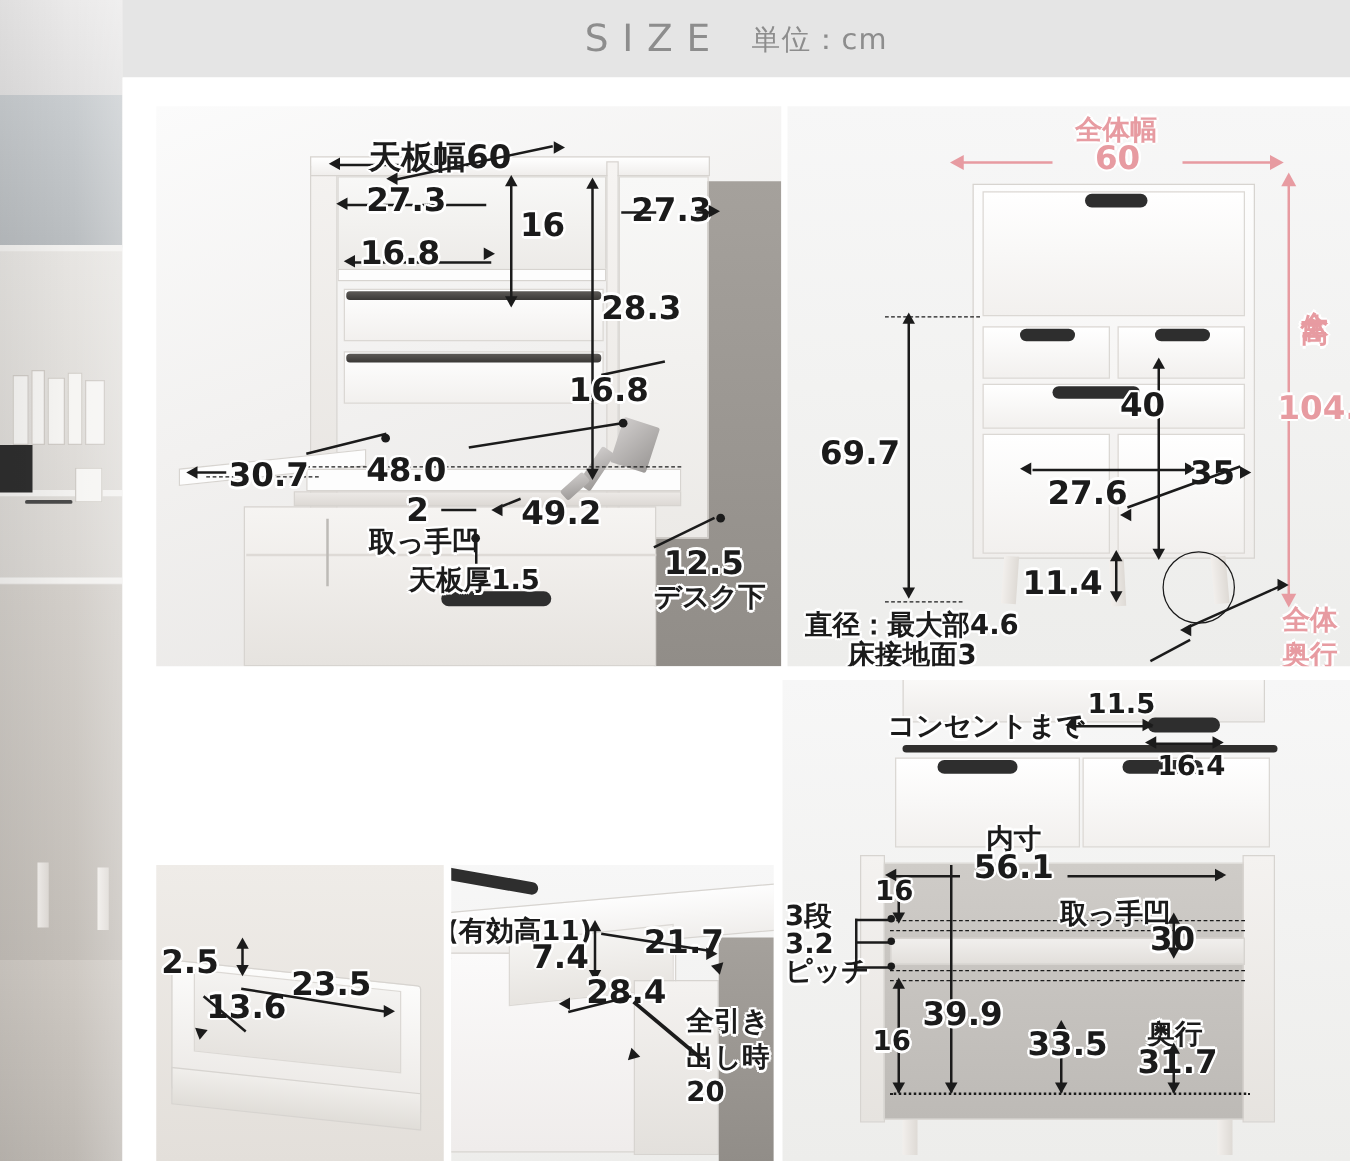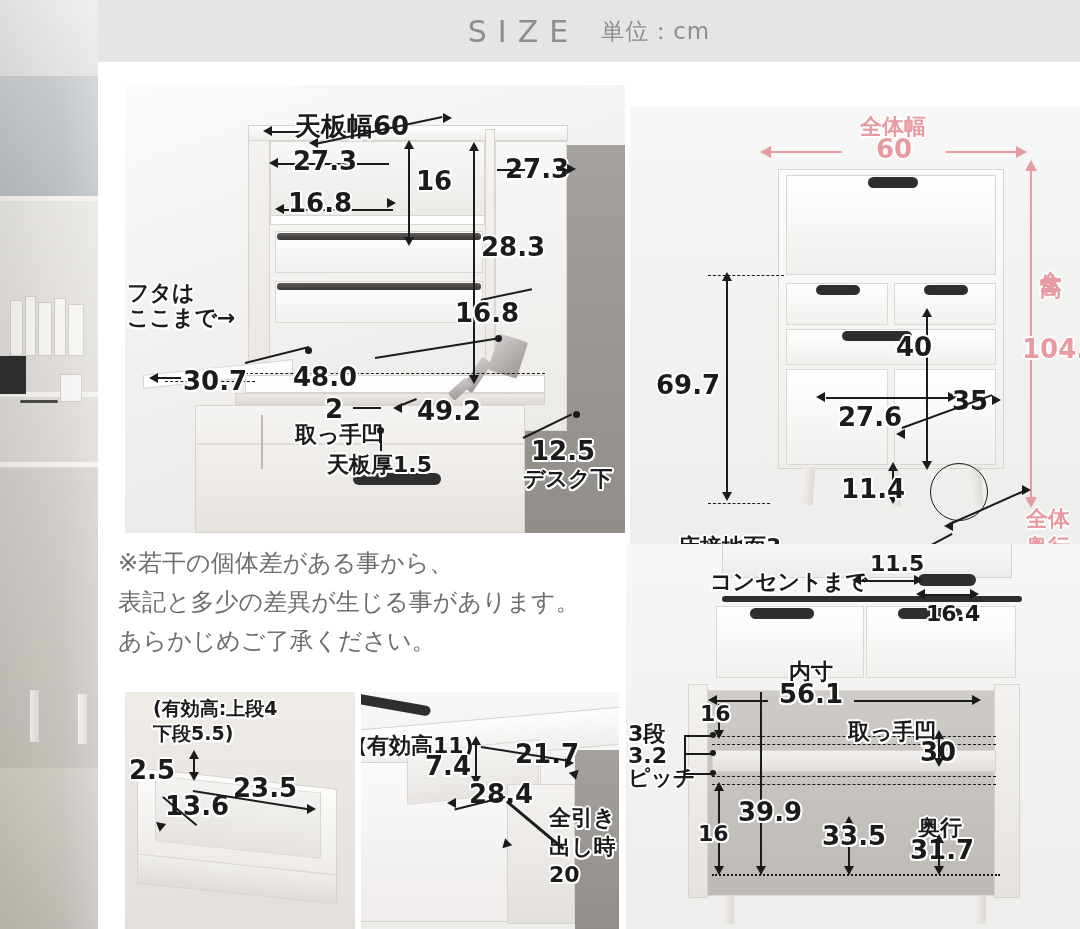--- a/index.html
+++ b/index.html
@@ -200,22 +200,20 @@
     <div class="dim xl" style="left:291px;top:82px">16</div>
 
     <div class="ln v" style="left:348px;top:64px;height:230px"></div>
     <div class="arw u" style="left:344px;top:57px"></div>
     <div class="arw d" style="left:344px;top:290px"></div>
     <div class="dim xl" style="left:356px;top:148px">28.3</div>
 
     <div class="ln h" style="left:356px;top:214px;width:52px;transform:rotate(-12deg);transform-origin:left center"></div>
     <div class="dim xl" style="left:330px;top:214px">16.8</div>
 
-    <div class="dim lg" style="left:2px;top:196px;white-space:pre-line">フタは
-ここまで→</div>
 
     <div class="dim xl" style="left:58px;top:282px">30.7</div>
     <div class="arw l" style="left:24px;top:288px"></div>
     <div class="ln h" style="left:32px;top:292px;width:24px"></div>
     <div class="ln h" style="left:120px;top:277px;width:66px;transform:rotate(-14deg);transform-origin:left center"></div>
     <div class="dot" style="left:180px;top:262px"></div>
 
     <div class="dim xl" style="left:168px;top:278px">48.0</div>
     <div class="ln h" style="left:250px;top:272px;width:124px;transform:rotate(-9deg);transform-origin:left center"></div>
     <div class="dot" style="left:370px;top:250px"></div>
@@ -232,21 +230,21 @@
     <div class="dot" style="left:252px;top:342px"></div>
     <div class="ln v" style="left:255px;top:346px;height:20px"></div>
     <div class="dim lg" style="left:202px;top:368px">天板厚1.5</div>
 
     <div class="ln h" style="left:398px;top:352px;width:54px;transform:rotate(-26deg);transform-origin:left center"></div>
     <div class="dot" style="left:448px;top:326px"></div>
     <div class="dim xl" style="left:406px;top:352px">12.5</div>
     <div class="dim lg" style="left:398px;top:382px">デスク下</div>
   </div>
 
-  <div class="panel grad-wall" style="left:532px; top:23px; width:450px; height:448px;margin-top:22px;">
+  <div class="panel grad-wall" style="left:532px; top:23px; width:450px; height:448px;">
 
     <div class="board" style="left:148px;top:62px;width:226px;height:300px;background:linear-gradient(180deg,#fdfdfd,#f0eeec)"></div>
 
     <div class="drawer" style="left:156px;top:68px;width:210px;height:100px"></div>
     <div class="handle-slot" style="left:238px;top:70px;width:50px;height:11px"></div>
 
     <div class="drawer" style="left:156px;top:176px;width:102px;height:42px"></div>
     <div class="handle-slot" style="left:186px;top:178px;width:44px;height:10px"></div>
     <div class="drawer" style="left:264px;top:176px;width:102px;height:42px"></div>
     <div class="handle-slot" style="left:294px;top:178px;width:44px;height:10px"></div>
@@ -295,35 +293,33 @@
     <div class="dim xl" style="left:208px;top:296px">27.6</div>
 
     <div class="dim xl" style="left:322px;top:280px">35</div>
     <div class="ln h" style="left:272px;top:320px;width:96px;height:2.4px;transform:rotate(-20deg);transform-origin:left center"></div>
     <div class="arw r" style="left:362px;top:288px"></div>
     <div class="arw l" style="left:266px;top:322px"></div>
 
     <div class="ln v" style="left:262px;top:362px;height:32px;height:30px"></div>
     <div class="arw u" style="left:258px;top:355px"></div>
     <div class="arw d" style="left:258px;top:388px"></div>
-    <div class="dim xl" style="left:211px;top:368px">11.4</div>
+    <div class="dim xl" style="left:188px;top:368px">11.4</div>
 
     <div class="circle-callout" style="left:300px;top:356px;width:58px;height:58px"></div>
     <div class="ln h" style="left:286px;top:426px;width:36px;transform:rotate(-28deg);transform-origin:right center"></div>
 
+    <div class="dim lg" style="left:14px;top:404px">直径：最大部4.6</div>
     <div class="dim lg" style="left:48px;top:428px">床接地面3</div>
 
     <div class="ln h" style="left:320px;top:416px;width:80px;height:2.4px;transform:rotate(-24deg);transform-origin:left center"></div>
     <div class="arw r" style="left:392px;top:378px"></div>
     <div class="arw l" style="left:314px;top:414px"></div>
   </div>
 
-  <div class="note" style="left:20px; top:482px; width:500px;">※若干の個体差がある事から、
-表記と多少の差異が生じる事があります。
-あらかじめご了承ください。</div>
 
   <div class="panel grad-wall" style="left:528px; top:482px; width:454px; height:385px;">
 
     <div class="board" style="left:96px;top:-4px;width:290px;height:38px;background:linear-gradient(180deg,#fbfaf9,#eeecea)"></div>
     <div class="ln h" style="left:96px;top:52px;width:300px;height:6px;background:#2f2e2d;border-radius:3px"></div>
 
     <div class="handle-slot" style="left:292px;top:30px;width:58px;height:12px;border-radius:7px"></div>
 
     <div class="drawer" style="left:90px;top:62px;width:148px;height:72px"></div>
     <div class="handle-slot" style="left:124px;top:64px;width:64px;height:11px"></div>
@@ -403,22 +399,20 @@
     <div class="arw u" style="left:308px;top:290px"></div>
     <div class="arw d" style="left:308px;top:322px"></div>
   </div>
 
   <div class="panel grad-wood" style="left:27px; top:630px; width:230px; height:237px;">
 
     <div class="board" style="left:12px;top:86px;width:200px;height:104px;background:linear-gradient(180deg,#fcfcfb,#ebe8e5);border-radius:3px;transform:skewY(6deg)"></div>
     <div class="cavity" style="left:30px;top:92px;width:166px;height:66px;background:linear-gradient(180deg,#f4f3f1,#e6e3df);transform:skewY(6deg)"></div>
     <div class="board" style="left:12px;top:172px;width:200px;height:30px;background:linear-gradient(180deg,#f0eeeb,#e0ddd8);transform:skewY(6deg)"></div>
 
-    <div class="dim md" style="left:28px;top:4px;white-space:pre-line;line-height:1.34">(有効高:上段4
-下段5.5)</div>
 
     <div class="dim xl" style="left:4px;top:64px">2.5</div>
     <div class="ln v" style="left:68px;top:64px;height:22px"></div>
     <div class="arw u" style="left:64px;top:58px"></div>
     <div class="arw d" style="left:64px;top:80px"></div>
 
     <div class="dim xl" style="left:40px;top:100px">13.6</div>
     <div class="ln h" style="left:38px;top:104px;width:44px;transform:rotate(40deg);transform-origin:left center"></div>
     <div class="arw l" style="left:30px;top:128px;transform:rotate(40deg)"></div>
 

